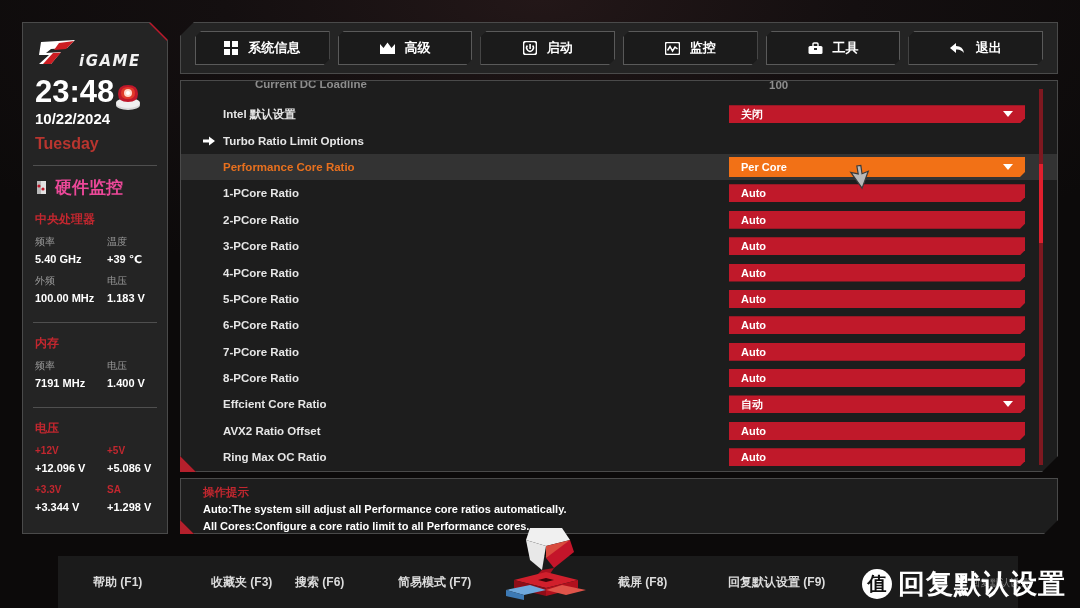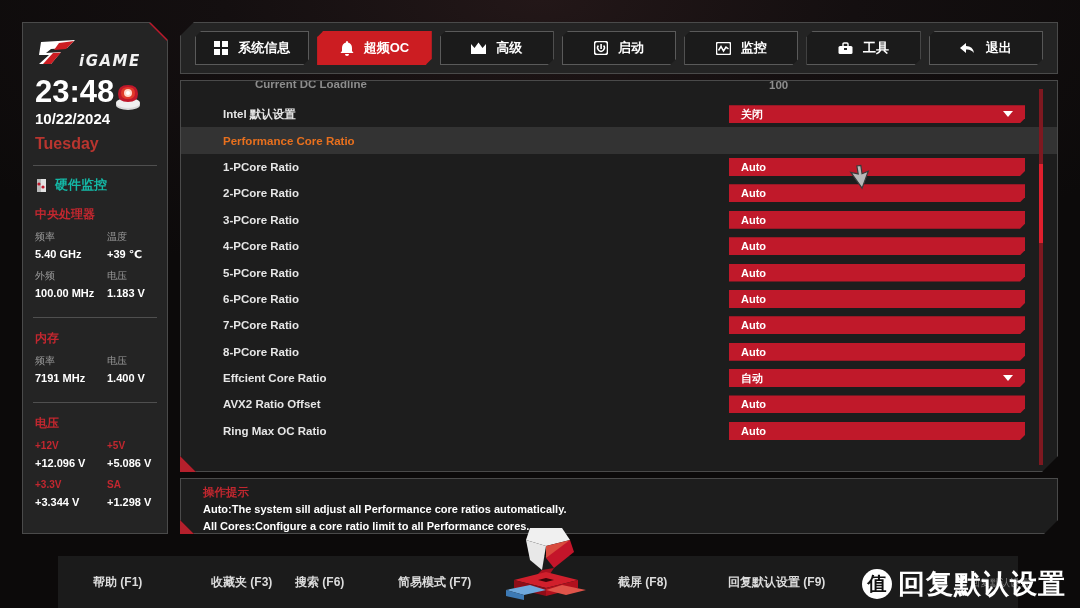--- a/index.html
+++ b/index.html
@@ -60,21 +60,21 @@
     margin: 5px 0 0 12px;
     font-size: 16px; font-weight: bold; color: #b8352f; line-height: 20px;
   }
   .hr-line {
     margin: 11px 10px 0 10px; height: 1px; background: #4f4f4f;
   }
   .hw-head {
     display: flex; align-items: center; gap: 7px;
     margin: 10px 0 0 12px;
   }
-  .hw-head .lbl { font-size: 13px; font-weight: bold; color: #14b8a6; text-align: center; }
+  .hw-head .lbl { font-size: 17px; font-weight: bold; color: #ec4899; text-align: center; }
   .sec-title {
     margin: 12px 0 0 12px;
     font-size: 12px; font-weight: bold; color: #c2272f;
   }
   .kv-grid {
     margin: 7px 0 0 12px;
     display: grid; grid-template-columns: 72px 72px;
     row-gap: 2px;
   }
   .kv-k { font-size: 10px; color: #9a9a9a; line-height: 14px; }
@@ -321,27 +321,20 @@
   <div class="topnav">
     <div class="navbtn">
       <svg width="14" height="14" viewBox="0 0 14 14">
         <rect x="0" y="0" width="6" height="6" fill="#fff"></rect>
           <rect x="8" y="0" width="6" height="6" fill="#fff"></rect>
         <rect x="0" y="8" width="6" height="6" fill="#fff"></rect>
           <rect x="8" y="8" width="6" height="6" fill="#fff"></rect>
       </svg>
       <span>系统信息</span>
     </div>
-    <div class="navbtn active">
-      <svg width="14" height="15" viewBox="0 0 14 15">
-        <path d="M7 0 Q8 0 8 1.4 Q12 2.4 12 7 L12 10 L13.5 12 L0.5 12 L2 10 L2 7 Q2 2.4 6 1.4 Q6 0 7 0 Z" fill="#fff"></path>
-        <path d="M5 13 Q5 15 7 15 Q9 15 9 13 Z" fill="#fff"></path>
-      </svg>
-      <span>超频OC</span>
-    </div>
     <div class="navbtn">
       <svg width="15" height="13" viewBox="0 0 15 13">
         <path d="M0 2 L3.5 6 L7.5 0.5 L11.5 6 L15 2 L15 12 L0 12 Z" fill="#fff"></path>
       </svg>
       <span>高级</span>
     </div>
     <div class="navbtn">
       <svg width="14" height="14" viewBox="0 0 14 14">
         <rect x="0.5" y="0.5" width="13" height="13" rx="2.5" fill="none" stroke="#fff" stroke-width="1.6"></rect>
         <rect x="6.3" y="3" width="1.6" height="5" fill="#fff"></rect>
@@ -378,22 +371,32 @@
           <div class="row-label dim" style="position: relative; top: -7px;">Current DC Loadline</div>
           <div class="val-plain" style="top: 4px;">100</div>
         </div>
         <div class="row">
           <div class="row-label">Intel 默认设置</div>
           <div class="field">
             <span class="field-text">关闭</span>
             <span class="caret"></span>
           </div>
         </div>
+        <div class="row">
+          <svg class="row-arrow" viewBox="0 0 12 10">
+            <path d="M0 3.5 L6 3.5 L6 0.5 L12 5 L6 9.5 L6 6.5 L0 6.5 Z" fill="#ffffff"></path>
+          </svg>
+          <div class="row-label">Turbo Ratio Limit Options</div>
+        </div>
         <div class="row sel">
           <div class="row-label">Performance Core Ratio</div>
+          <div class="field orange">
+            <span class="field-text">Per Core</span>
+            <span class="caret"></span>
+          </div>
         </div>
         <div class="row">
           <div class="row-label">1-PCore Ratio</div>
           <div class="field">
             <span class="field-text">Auto</span>
           </div>
         </div>
         <div class="row">
           <div class="row-label">2-PCore Ratio</div>
           <div class="field">

